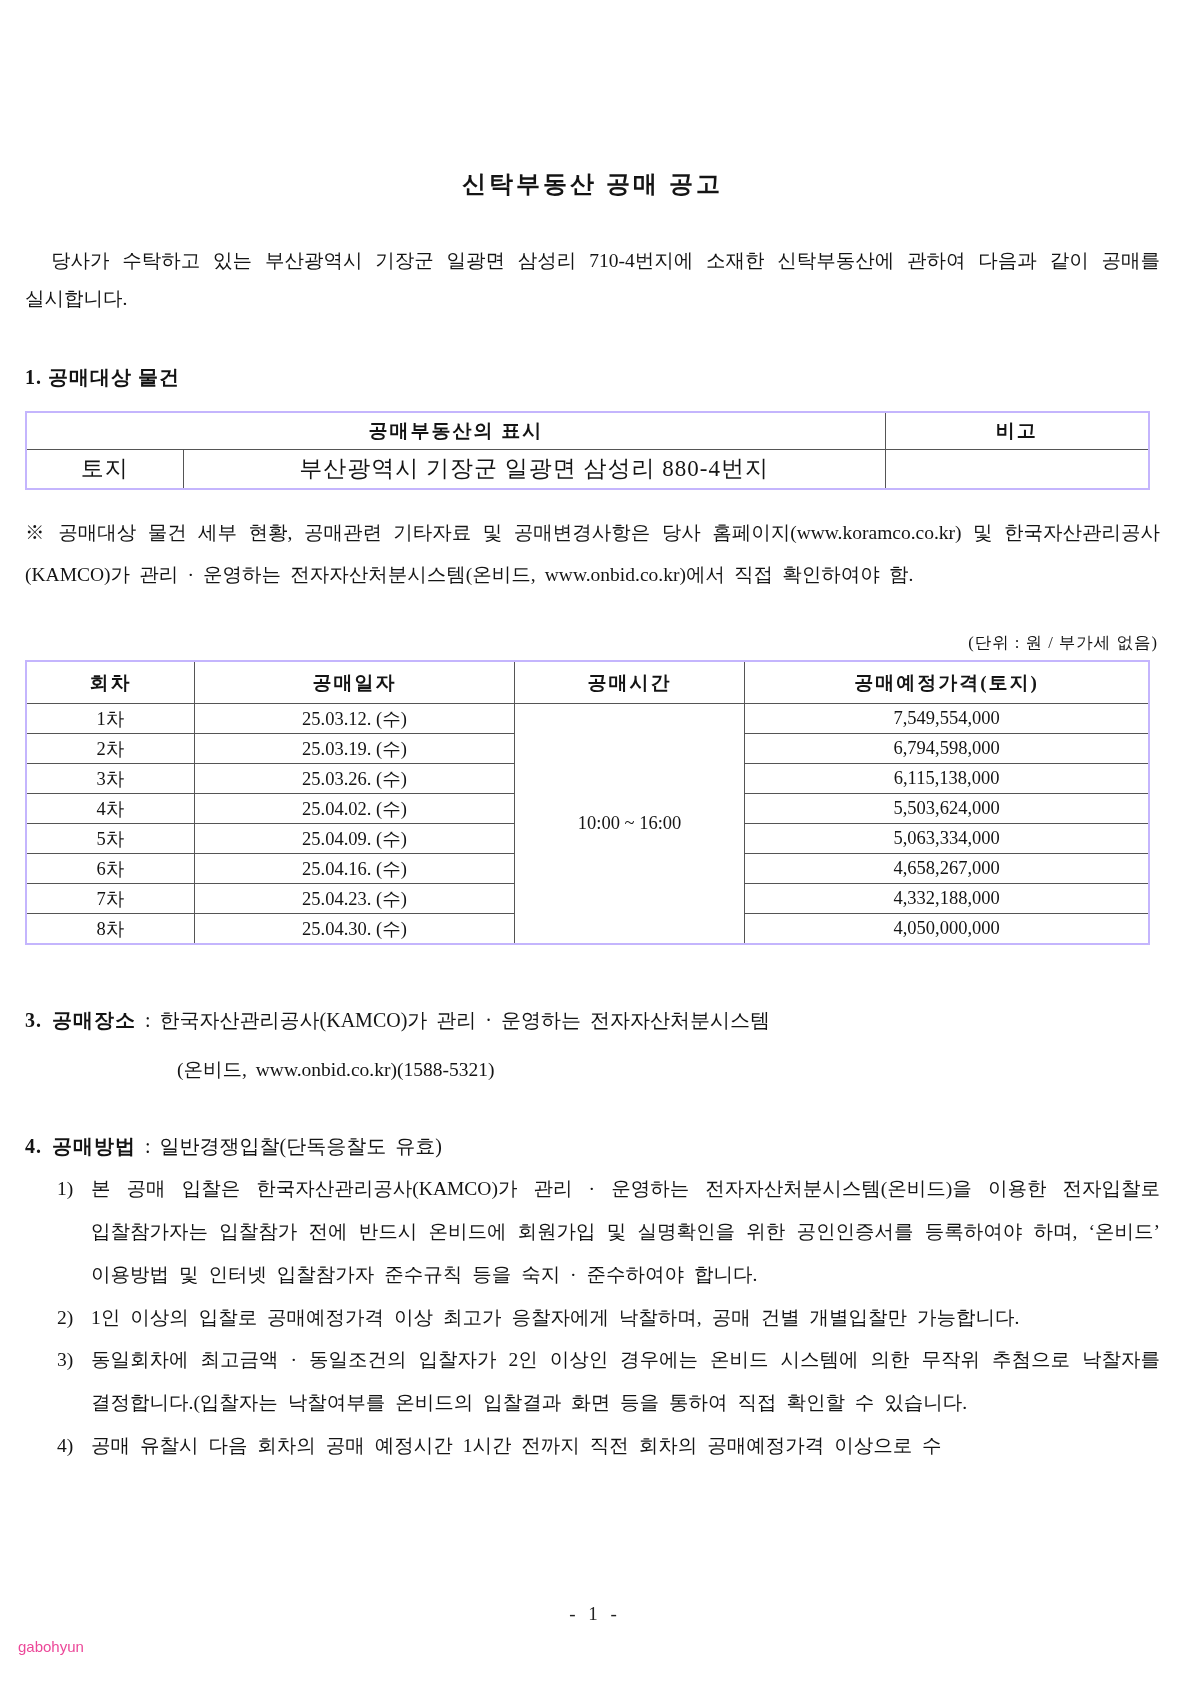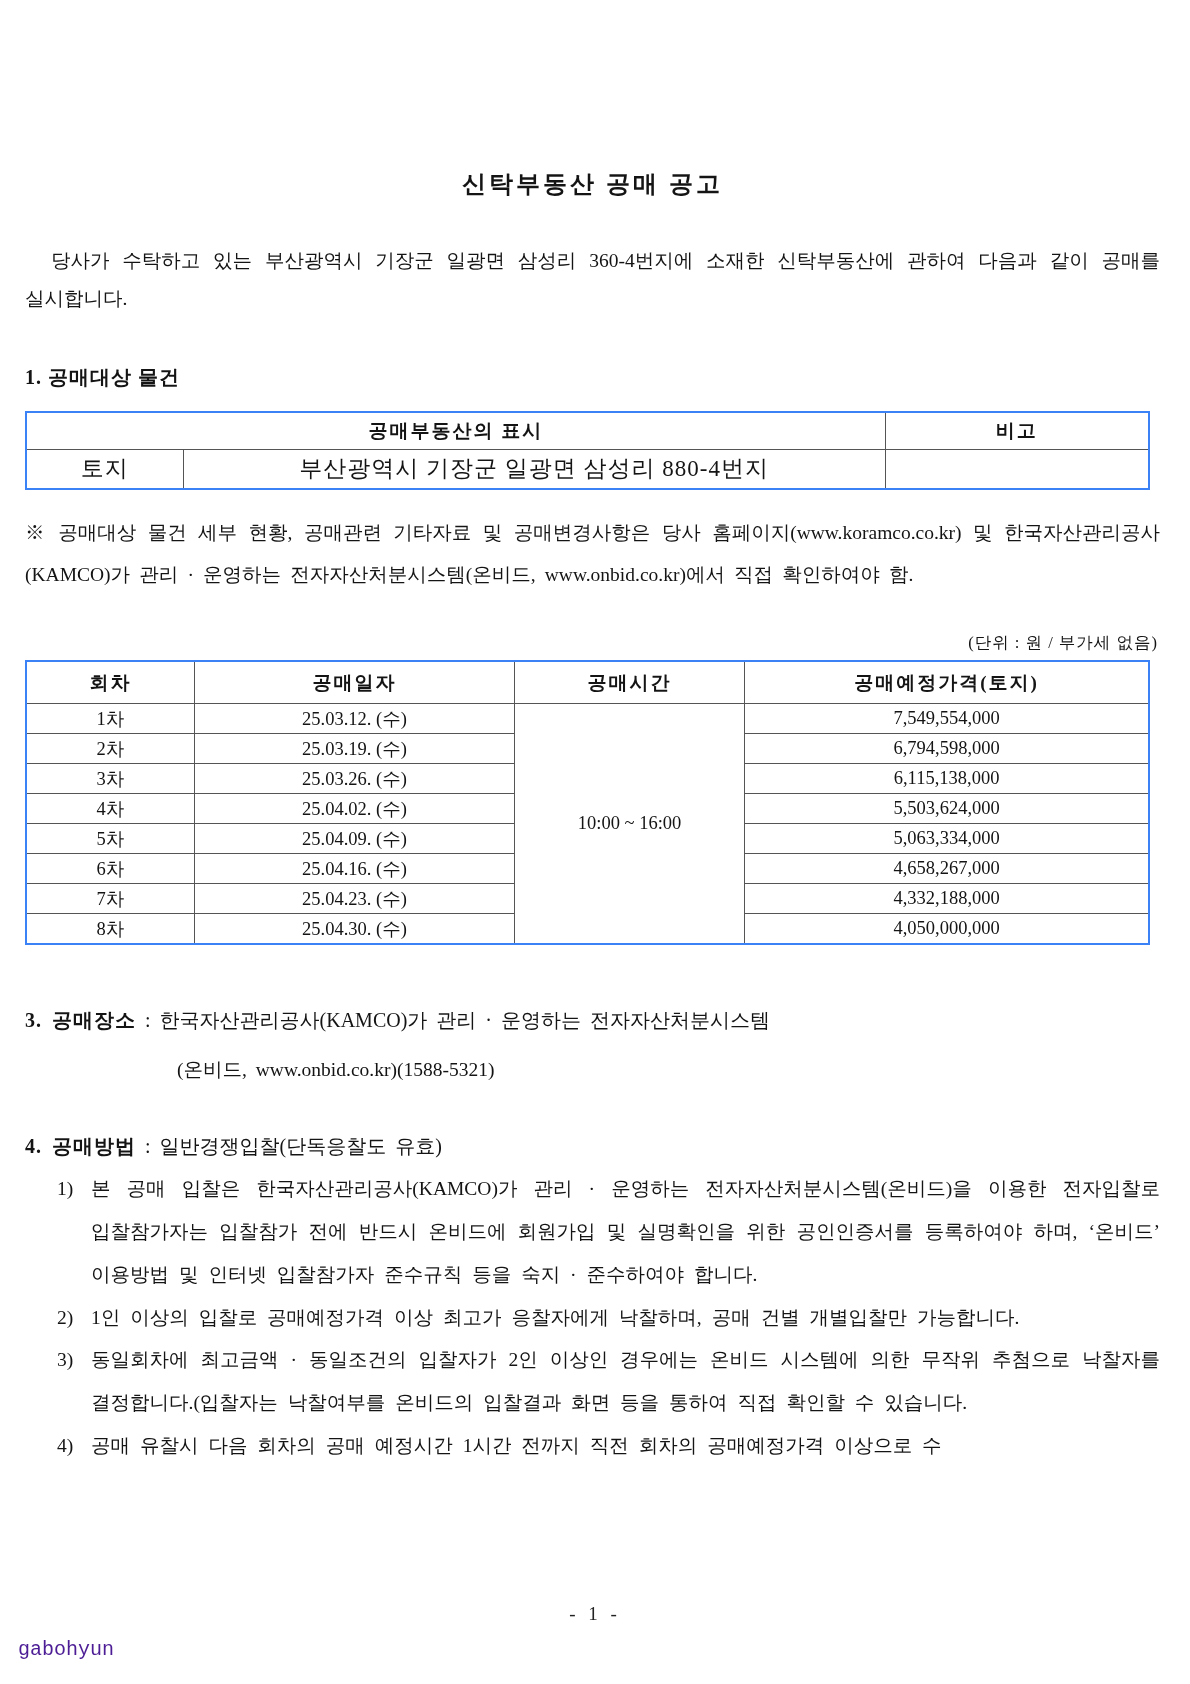--- a/index.html
+++ b/index.html
@@ -42,21 +42,21 @@
     table-layout: fixed;
   }
   .t1 { margin-top: 20px; }
   .t1 th, .t1 td, .t2 th, .t2 td {
     border: 1px solid #555;
     text-align: center;
     vertical-align: middle;
     overflow: hidden;
     white-space: nowrap;
   }
-  .t1, .t2 { border: 2px solid #3b82f6; }
+  .t1, .t2 { border: 2px solid #c4b5fd; }
   .t1 th {
     font-size: 19px; font-weight: bold;
     height: 37px; letter-spacing: 2px;
   }
   .t1 td { font-size: 23px; height: 40px; letter-spacing: 1px; }
   .t2 { margin-top: 6px; }
   .t2 th {
     font-size: 19px; font-weight: bold;
     height: 43px; letter-spacing: 2px;
   }
@@ -100,41 +100,41 @@
     top: 1603px;
     text-align: center;
     font-size: 19px;
     letter-spacing: 4px;
     color: #222;
   }
   .watermark {
     position: absolute;
     left: 18px;
     top: 1638px;
-    font-family: Liberation Mono, monospace;
-    font-size: 20px;
-    color: #4c1d95;
+    font-family: Liberation Sans, sans-serif;
+    font-size: 15px;
+    color: #ec4899;
   }
   
   .t1 .c-type { width: 14%; }
   .t1 .c-desc { width: 62.5%; }
   .t1 .c-note { width: 23.5%; }
   .t2 .c-round { width: 15%; }
   .t2 .c-date  { width: 28.5%; }
   .t2 .c-time  { width: 20.5%; }
   .t2 .c-price { width: 36%; }
 </style>
 </head>
 <body>
 
 <div class="page">
 
   <h1 class="title">신탁부동산 공매 공고</h1>
 
-  <p class="intro">당사가 수탁하고 있는 부산광역시 기장군 일광면 삼성리 360-4번지에 소재한 신탁부동산에 관하여 다음과 같이 공매를 실시합니다.</p>
+  <p class="intro">당사가 수탁하고 있는 부산광역시 기장군 일광면 삼성리 710-4번지에 소재한 신탁부동산에 관하여 다음과 같이 공매를 실시합니다.</p>
 
   <h2 class="sec-heading h1-gap">1. 공매대상 물건</h2>
 
   <table class="t1">
     <colgroup>
         <col class="c-type">
         <col class="c-desc">
         <col class="c-note">
       </colgroup>
     <tbody>

